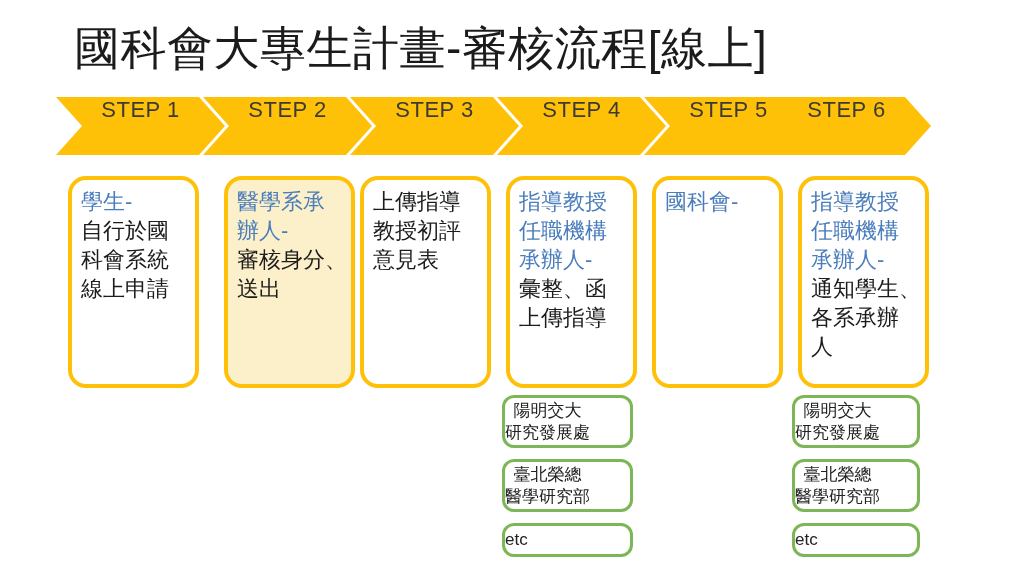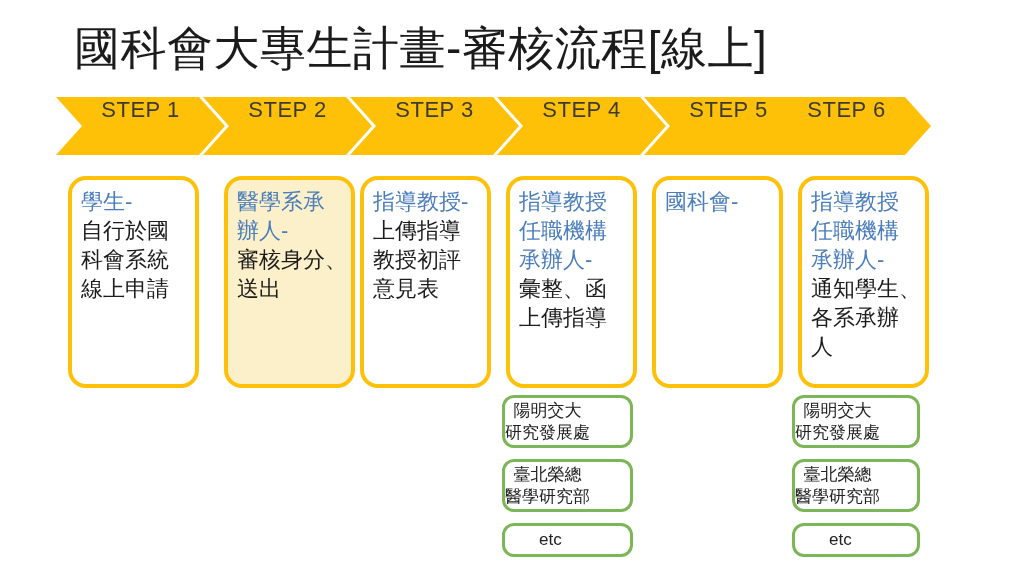--- a/index.html
+++ b/index.html
@@ -34,21 +34,21 @@
   .role{color:var(--blue,#4A7DBB);}
   .action{color:var(--ink,#1C1C1C);}
   
   .org-stack{position:absolute;top:395px;width:131px;}
   .org-box{
     box-sizing:border-box;height:53px;margin-bottom:11px;background:#ffffff;
     border:3px solid var(--green,#7CB656);border-radius:12px;
     display:flex;align-items:center;justify-content:flex-start;
     text-align:center;font-size:17px;line-height:22px;color:#222222;white-space:pre-line;
   }
-  .org-box.short{height:34px;padding-left:34px;}
+  .org-box.short{height:34px;}
 </style>
 </head>
 <body>
 
 <div class="slide">
 
   <h1 class="title">國科會大專生計畫-審核流程[線上]</h1>
 
   <div class="chevron" style="left:56px">
     <span class="chevron-label">STEP 1</span>
@@ -75,21 +75,20 @@
 科會系統
 線上申請</div>
   </div>
   <div class="step-box highlighted" style="left:224px">
     <div class="role">醫學系承
 辦人-</div>
     <div class="action">審核身分、
 送出</div>
   </div>
   <div class="step-box" style="left:360px">
-    <div class="role">指導教授-</div>
     <div class="action">上傳指導
 教授初評
 意見表</div>
   </div>
   <div class="step-box" style="left:506px">
     <div class="role">指導教授
 任職機構
 承辦人-</div>
     <div class="action">彙整、函
 上傳指導</div>

